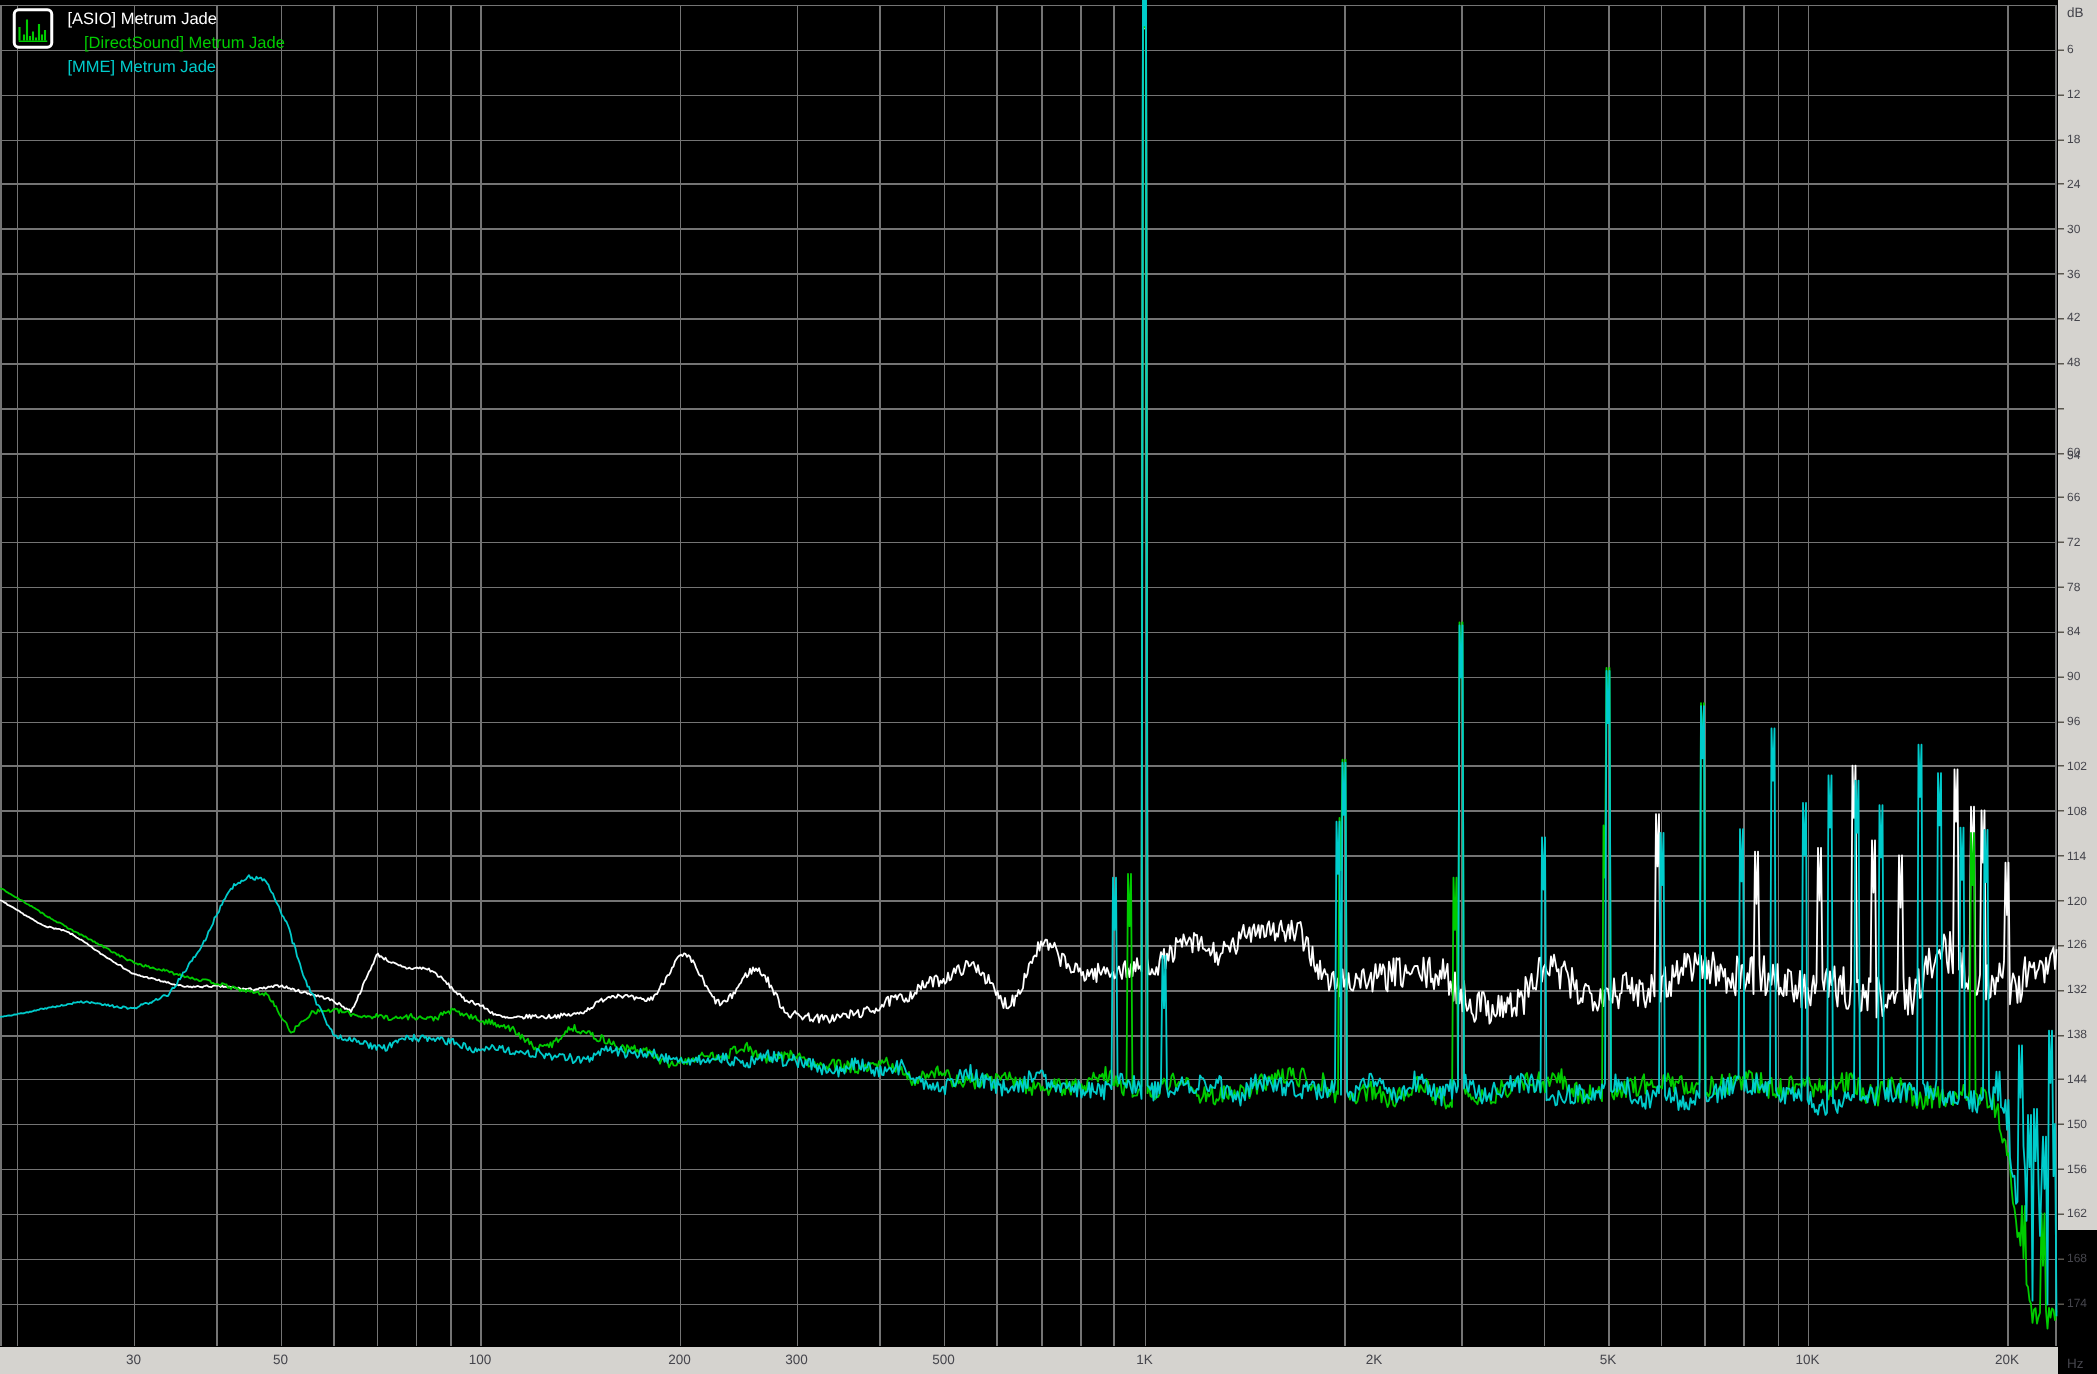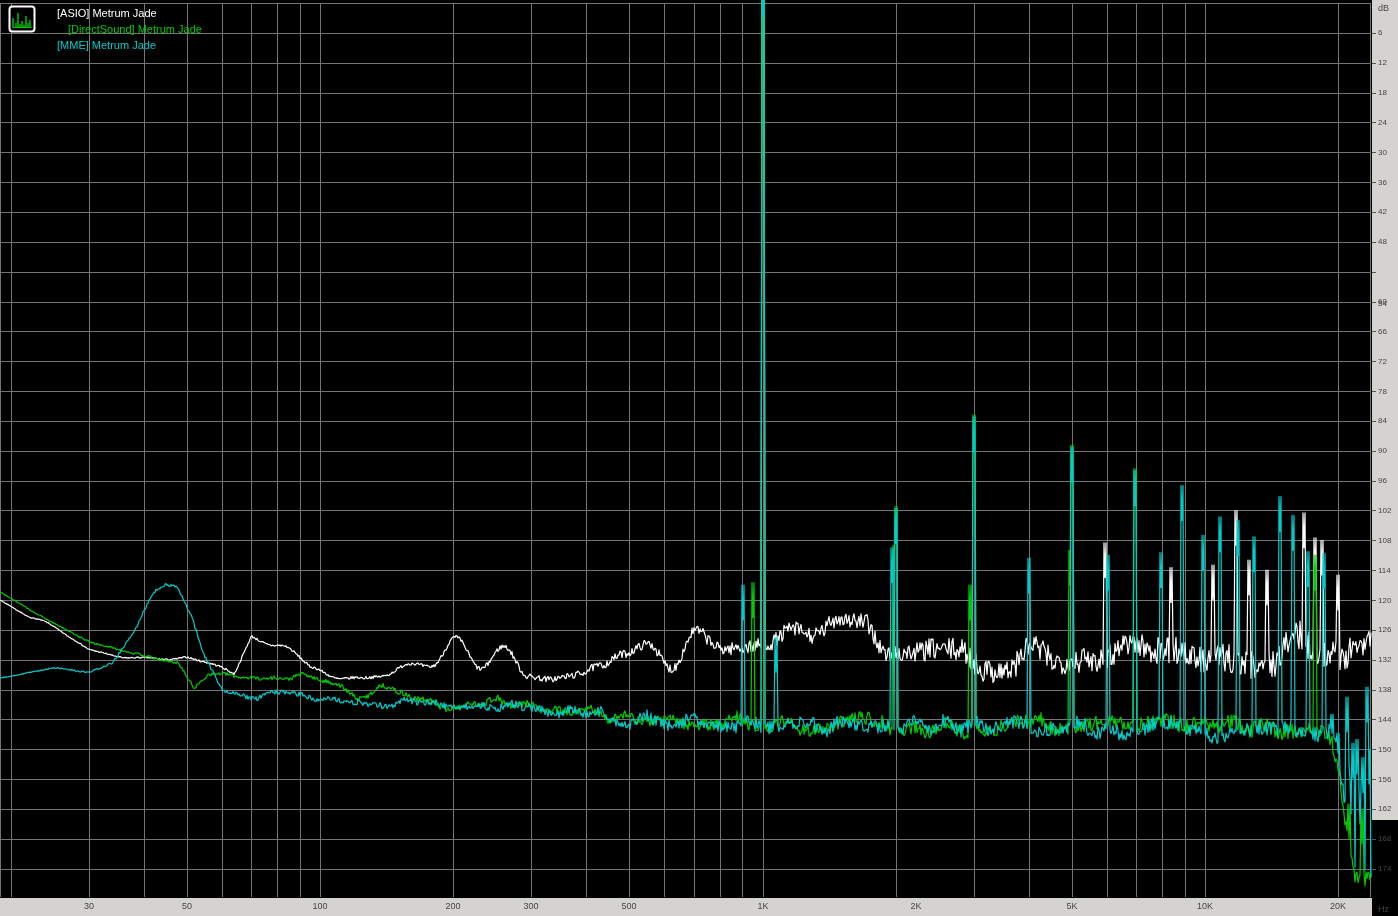--- a/index.html
+++ b/index.html
@@ -10,21 +10,21 @@
   #right-axis{left:1372px;top:0;width:26px;height:820px;}
   #bottom-axis{left:0;top:898px;width:1372px;height:18px;}
   .ylabel{position:absolute;left:6px;font-size:8px;line-height:8px;color:#45454c;}
   .ytick{position:absolute;left:0;width:4px;height:1px;background:#5a574f;}
   .xlabel{position:absolute;top:4px;width:44px;margin-left:-22px;text-align:center;
           font-size:9px;line-height:9px;color:#45454c;}
   .unit-label{position:absolute;font-size:9px;color:#45454c;}
   #db-unit{left:6px;top:3px;}
   #hz-unit{left:6px;top:904px;}
   .legend{position:absolute;left:8px;top:5px;display:flex;align-items:flex-start;}
-  .legend-texts{margin-left:21px;}
+  .legend-texts{margin-left:9px;}
   .legend-texts div{font-size:11px;line-height:16px;white-space:nowrap;}
 </style>
 </head>
 <body>
 
 <div class="stage">
 
   <svg id="plot" width="1372" height="916" xmlns="http://www.w3.org/2000/svg">
       <g stroke="#747474" stroke-width="1" shape-rendering="crispEdges">
         <line x1="11.5" y1="3" x2="11.5" y2="897"></line>

